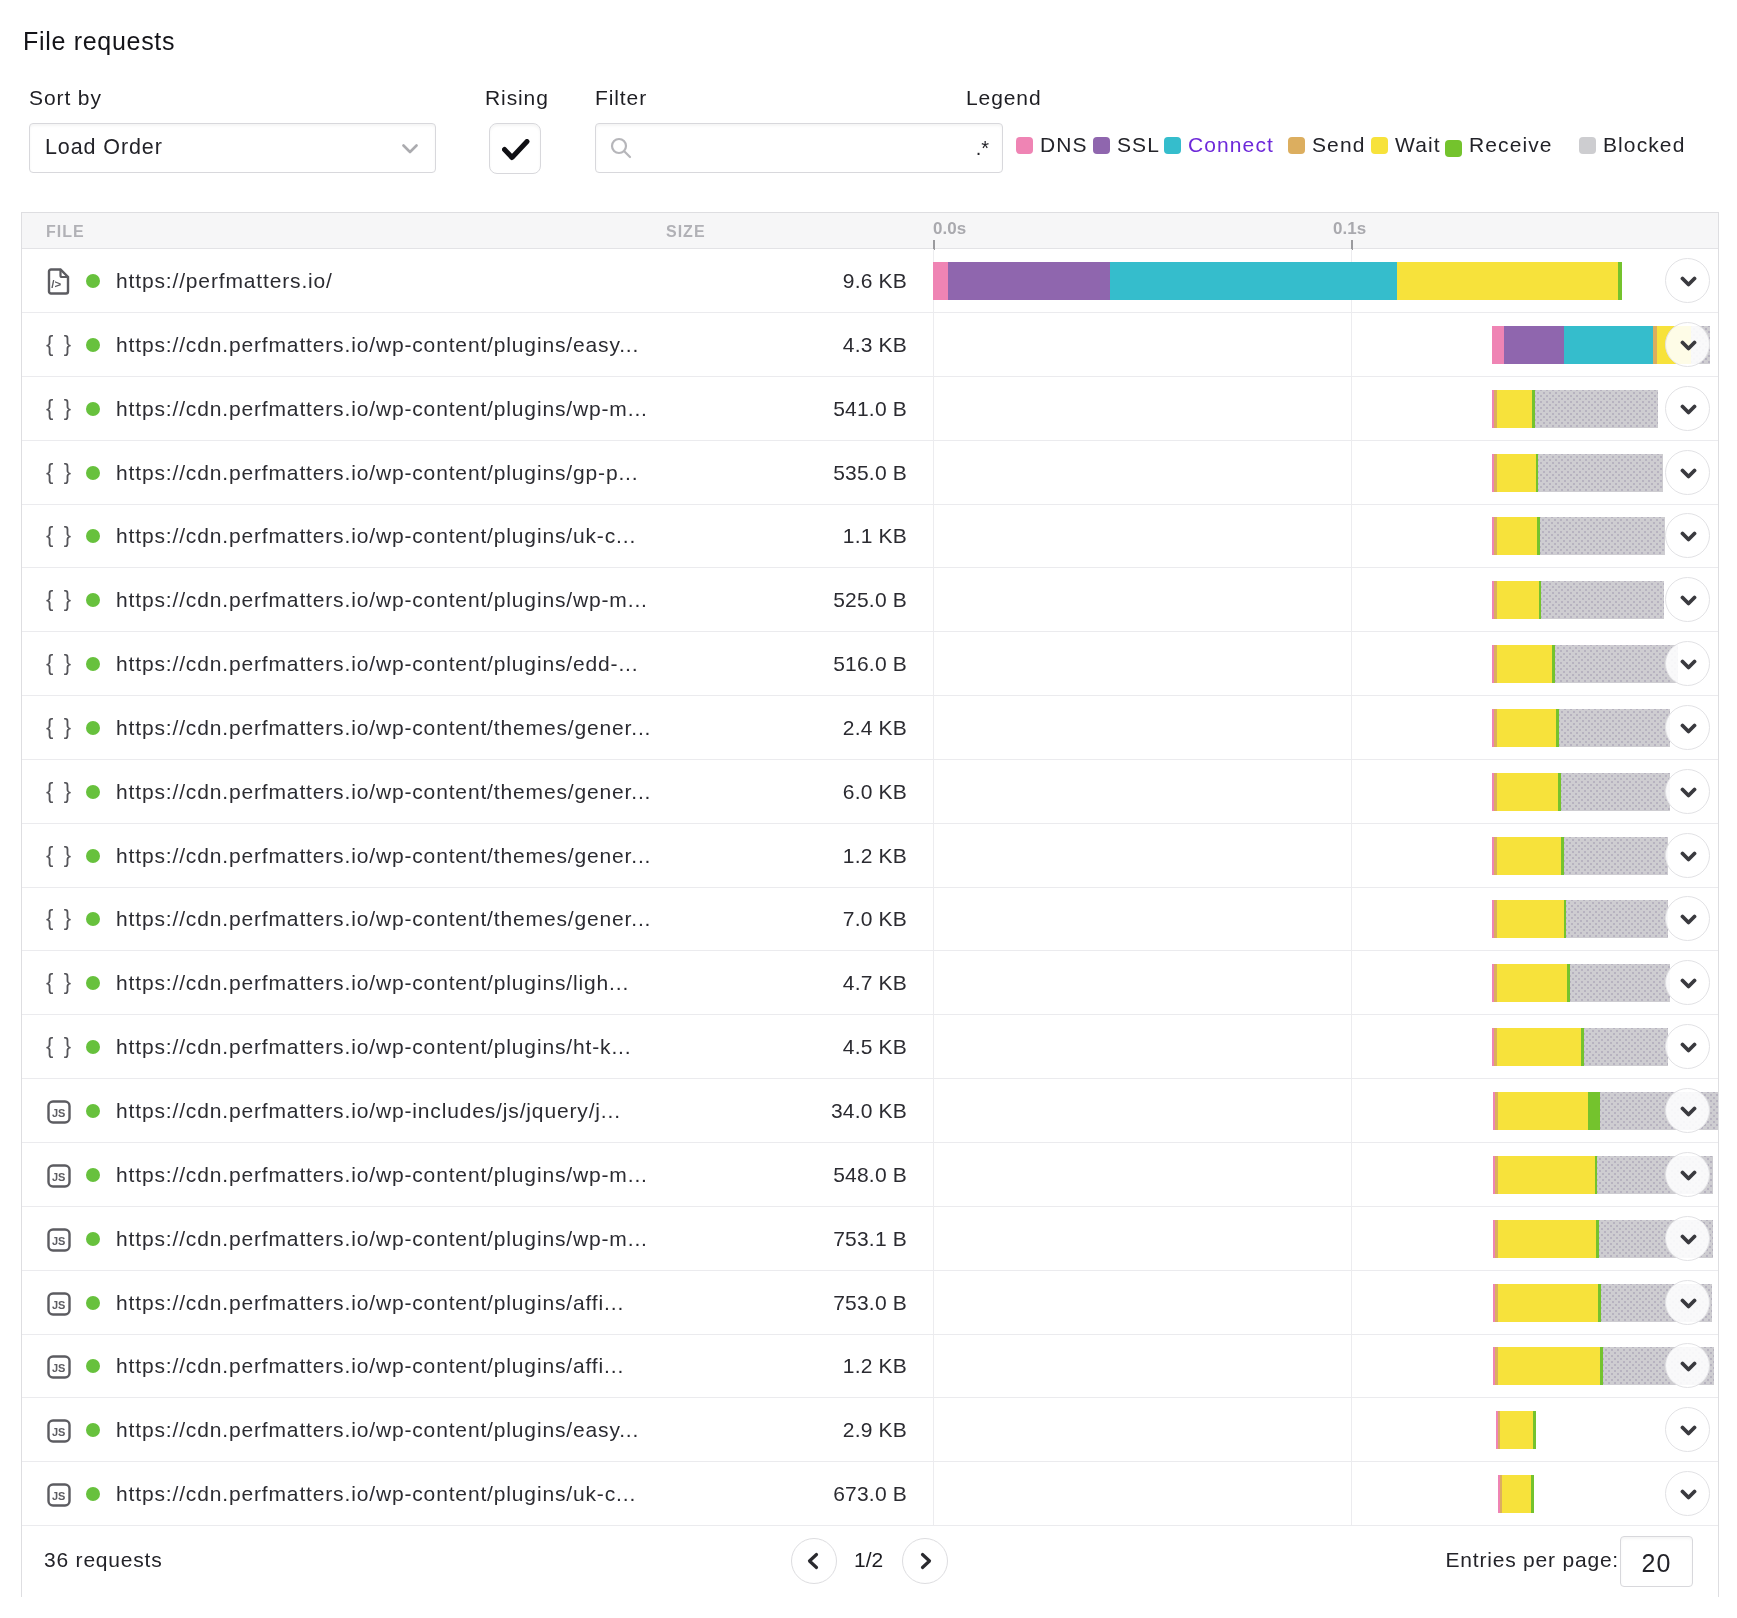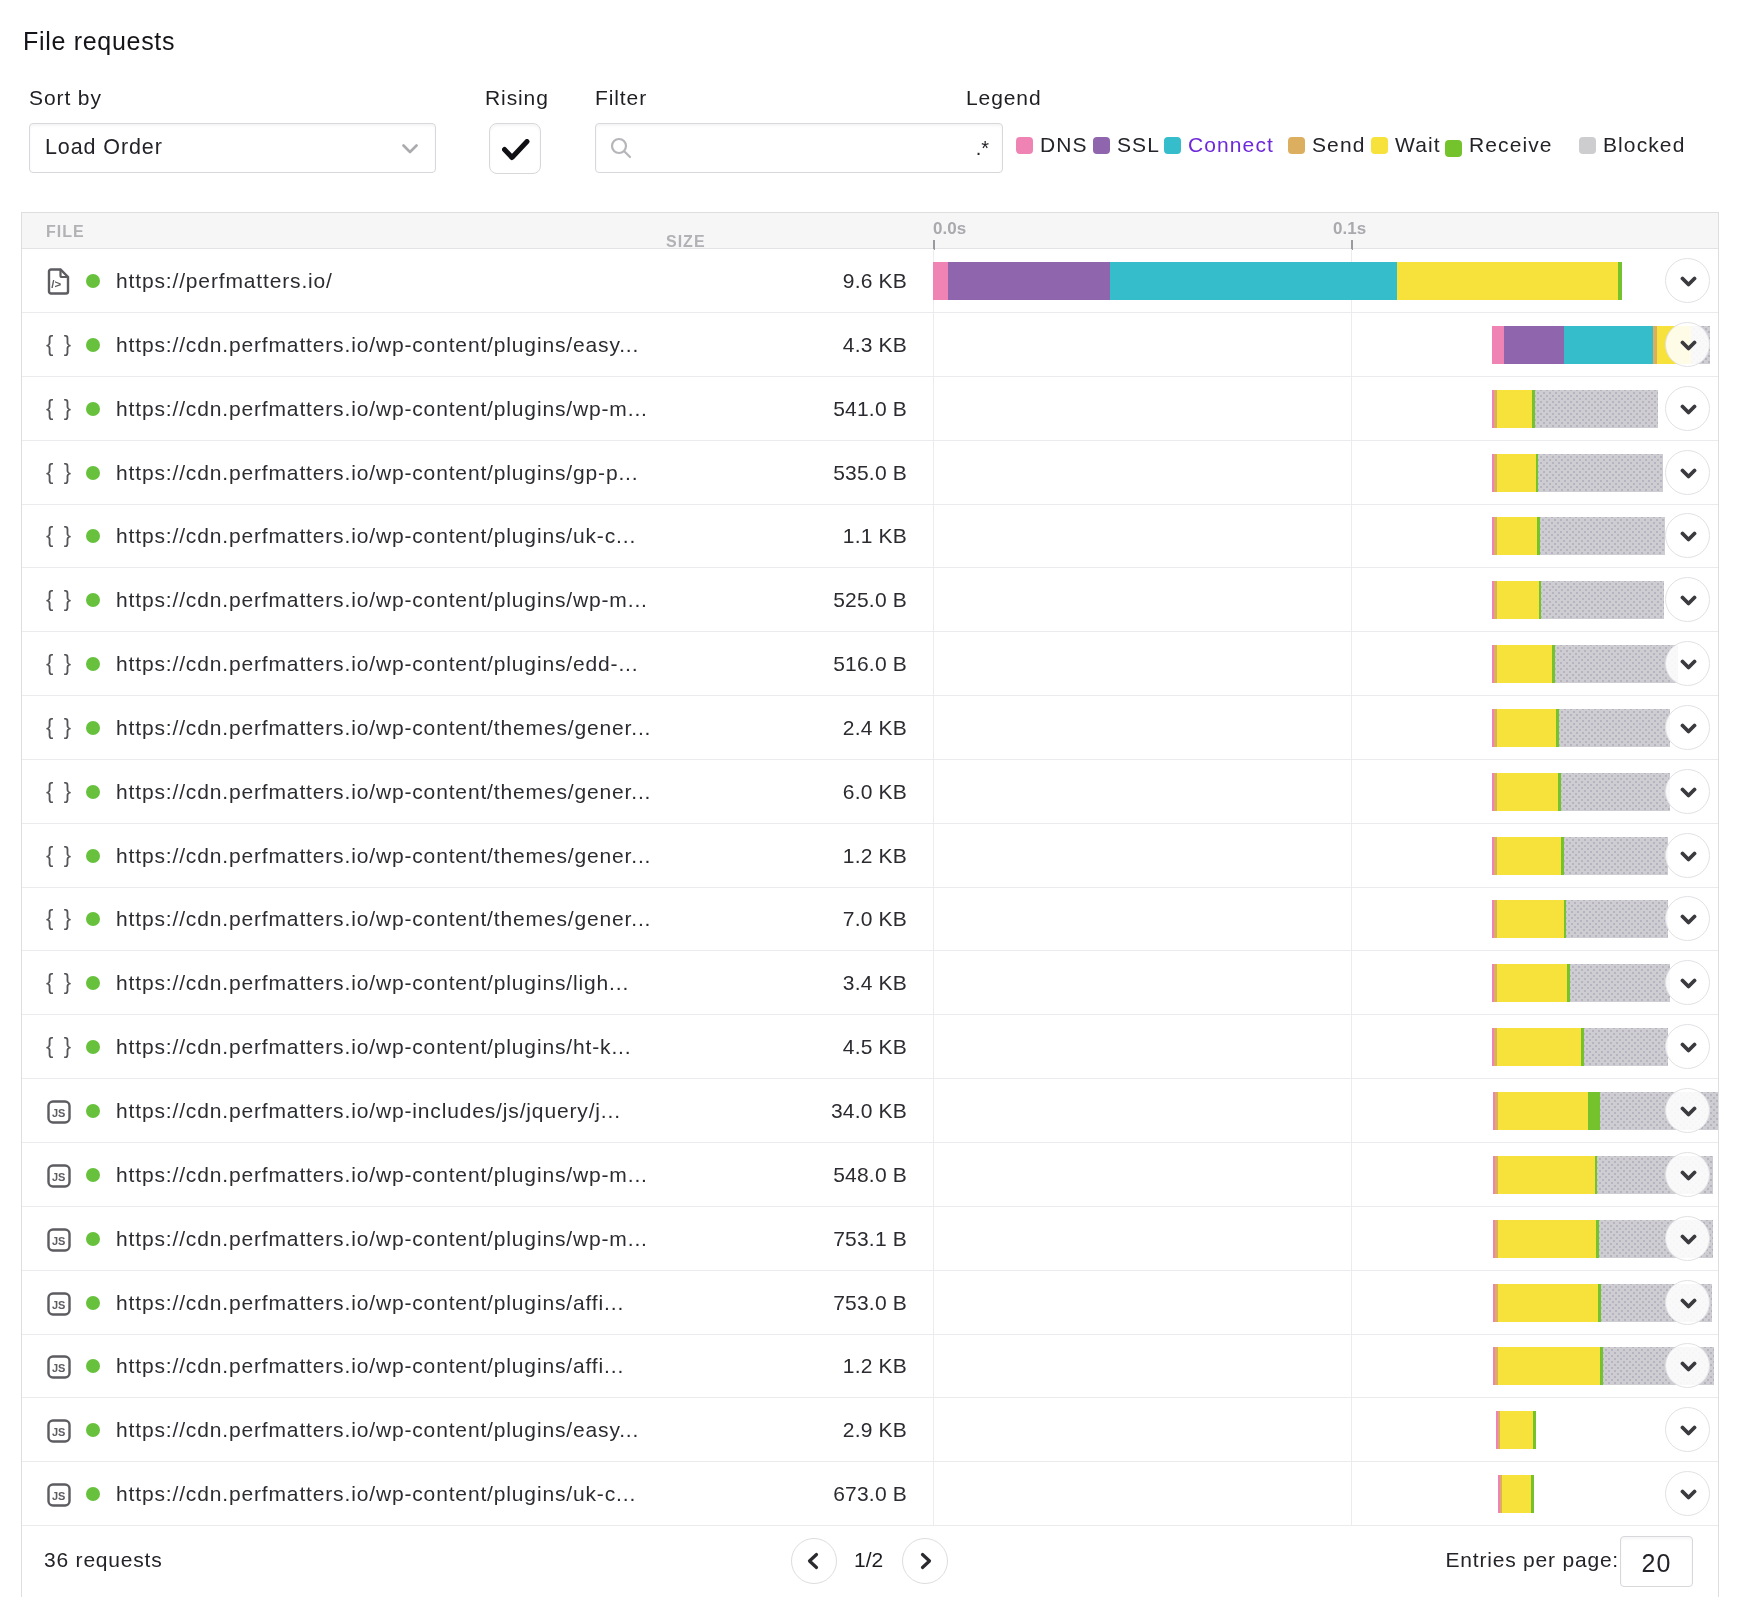--- a/index.html
+++ b/index.html
@@ -63,21 +63,21 @@
 <span style="width:17px;height:17px;border-radius:4px;background:#74C32D;display:inline-block"></span>
 <span style="margin-left:7px;font-size:21px;color:#232329;letter-spacing:1.1px">Receive</span>
   </div>
 <div class="abs" style="left:1579px;top:133px;display:flex;align-items:center">
 <span style="width:17px;height:17px;border-radius:4px;background:#CDCDD0;display:inline-block"></span>
 <span style="margin-left:7px;font-size:21px;color:#232329;letter-spacing:1.1px">Blocked</span>
   </div>
 <div class="abs" style="left:21px;top:212px;width:1698px;height:1385px;border:1px solid #dedee1;background:#fff">
 <div class="abs" style="left:0;top:0;width:100%;height:36px;background:#f6f6f7;border-bottom:1px solid #e3e3e6">
 <span style="position:absolute;left:24px;top:10px;font-size:16px;font-weight:bold;color:#b1b1b6;letter-spacing:1px">FILE</span>
-<span style="position:absolute;left:644px;top:20px;font-size:16px;font-weight:bold;color:#b1b1b6;letter-spacing:1px">SIZE</span>
+<span style="position:absolute;left:644px;top:10px;font-size:16px;font-weight:bold;color:#b1b1b6;letter-spacing:1px">SIZE</span>
 <span style="position:absolute;left:911px;top:6px;font-size:17px;font-weight:bold;color:#a9a9ae">0.0s</span>
 <span style="position:absolute;left:1311px;top:6px;font-size:17px;font-weight:bold;color:#a9a9ae">0.1s</span>
 <span style="position:absolute;left:911px;top:27px;width:1.5px;height:10px;background:#9a9a9e"></span>
 <span style="position:absolute;left:1329px;top:27px;width:1.5px;height:10px;background:#9a9a9e"></span>
 </div>
 <div class="abs" style="left:911px;top:36px;width:1px;height:1277px;background:#ececef"></div>
 <div class="abs" style="left:1329px;top:36px;width:1px;height:1277px;background:#ececef"></div>
 <div class="abs" style="left:0;top:36px;width:100%;height:64px">
 <div class="rowline" style="bottom:0"></div>
 <div class="abs" style="left:0;top:31.9px;width:100%;height:0">
@@ -313,21 +313,21 @@
           </svg>
         </div>
 </div>
     </div>
 <div class="abs" style="left:0;top:738px;width:100%;height:64px">
 <div class="rowline" style="bottom:0"></div>
 <div class="abs" style="left:0;top:31.9px;width:100%;height:0">
 <span style="position:absolute;left:24px;top:-14px;font-size:22px;font-weight:500;color:#55555a;letter-spacing:3px">{ }</span>
 <span class="dot" style="top:-7px"></span>
 <span class="url" style="top:-12px">https://cdn.perfmatters.io/wp-content/plugins/ligh...</span>
-<span class="size" style="top:-12px">3.4 KB</span>
+<span class="size" style="top:-12px">4.7 KB</span>
 <div class="bar" style="left:1470.0px;top:-19px;width:178.0px">
 <div class="seg" style="left:0.0px;width:2.0px;background:#EF84B4"></div>
 <div class="seg" style="left:2.0px;width:3.0px;background:#DCAE5F"></div>
 <div class="seg" style="left:5.0px;width:70.0px;background:#F7E23B"></div>
 <div class="seg" style="left:75.0px;width:2.5px;background:#74C32D"></div>
 <div class="seg gray-seg" style="left:77.5px;width:100.5px"></div>
 </div>
 <div class="chev" style="left:1642.5px;top:-22.5px">
           <svg width="17" height="11" viewBox="0 0 17 11">
             <path d="M2.5 2.5 L8.5 8.5 L14.5 2.5" fill="none" stroke="#3a3a3f" stroke-width="3.8" stroke-linecap="round" stroke-linejoin="round"></path>

